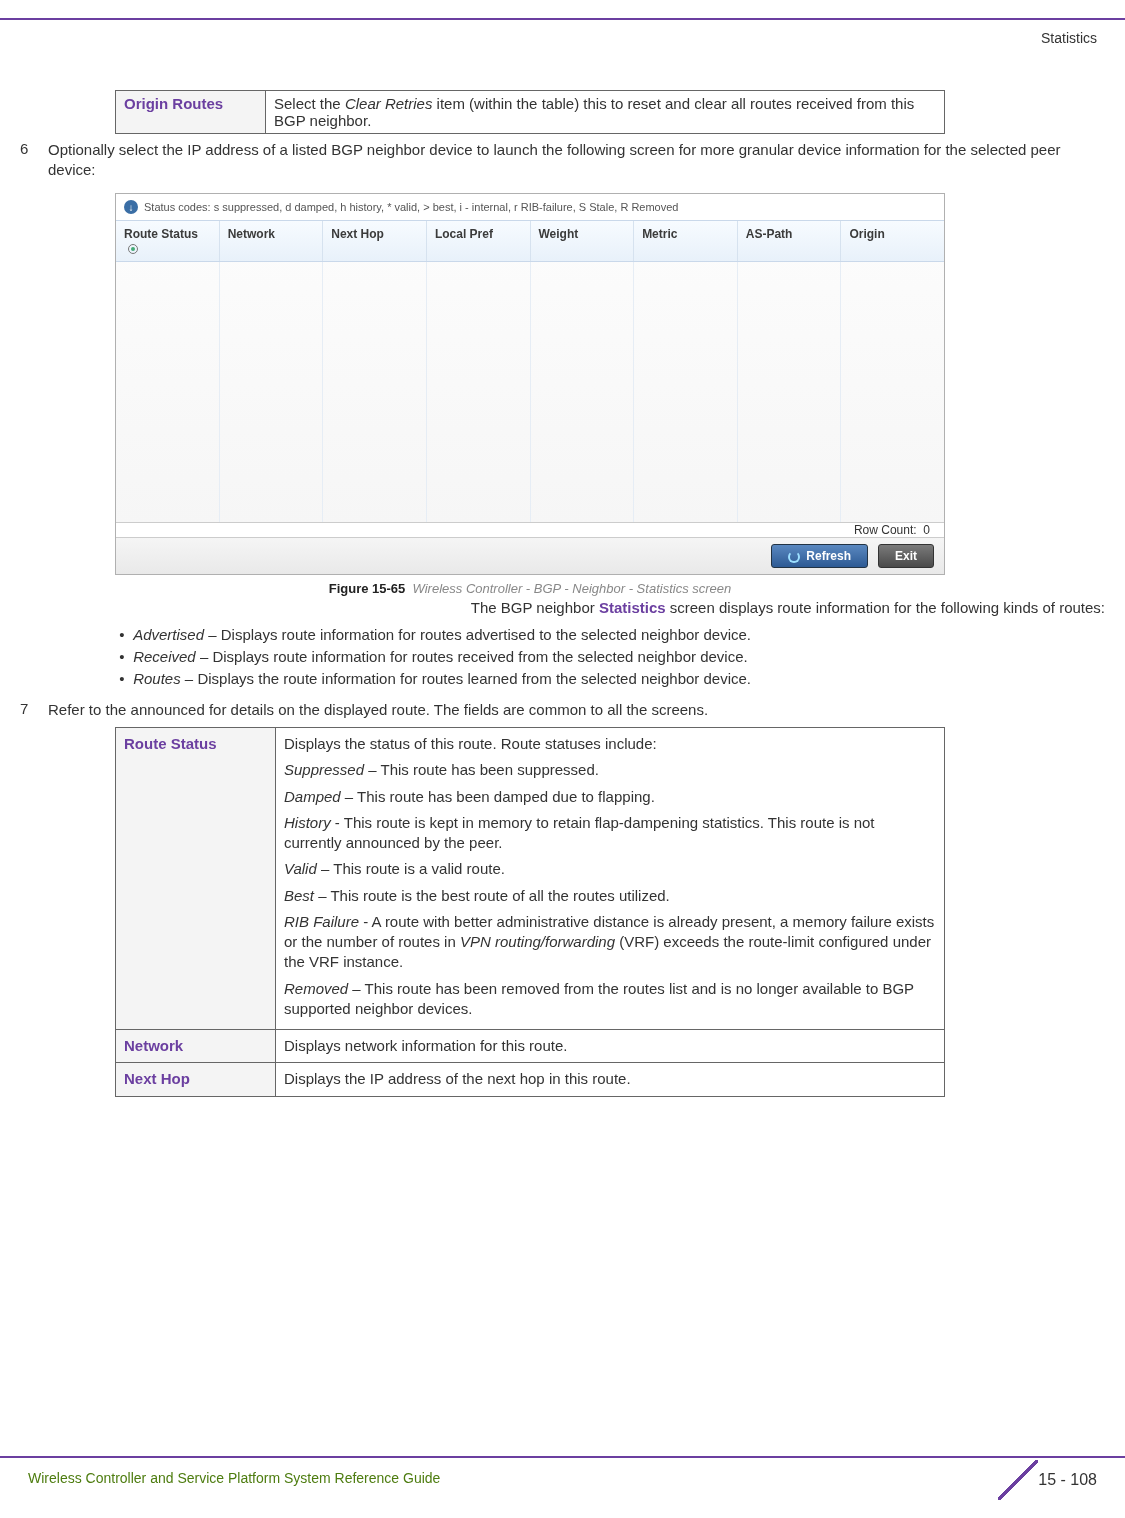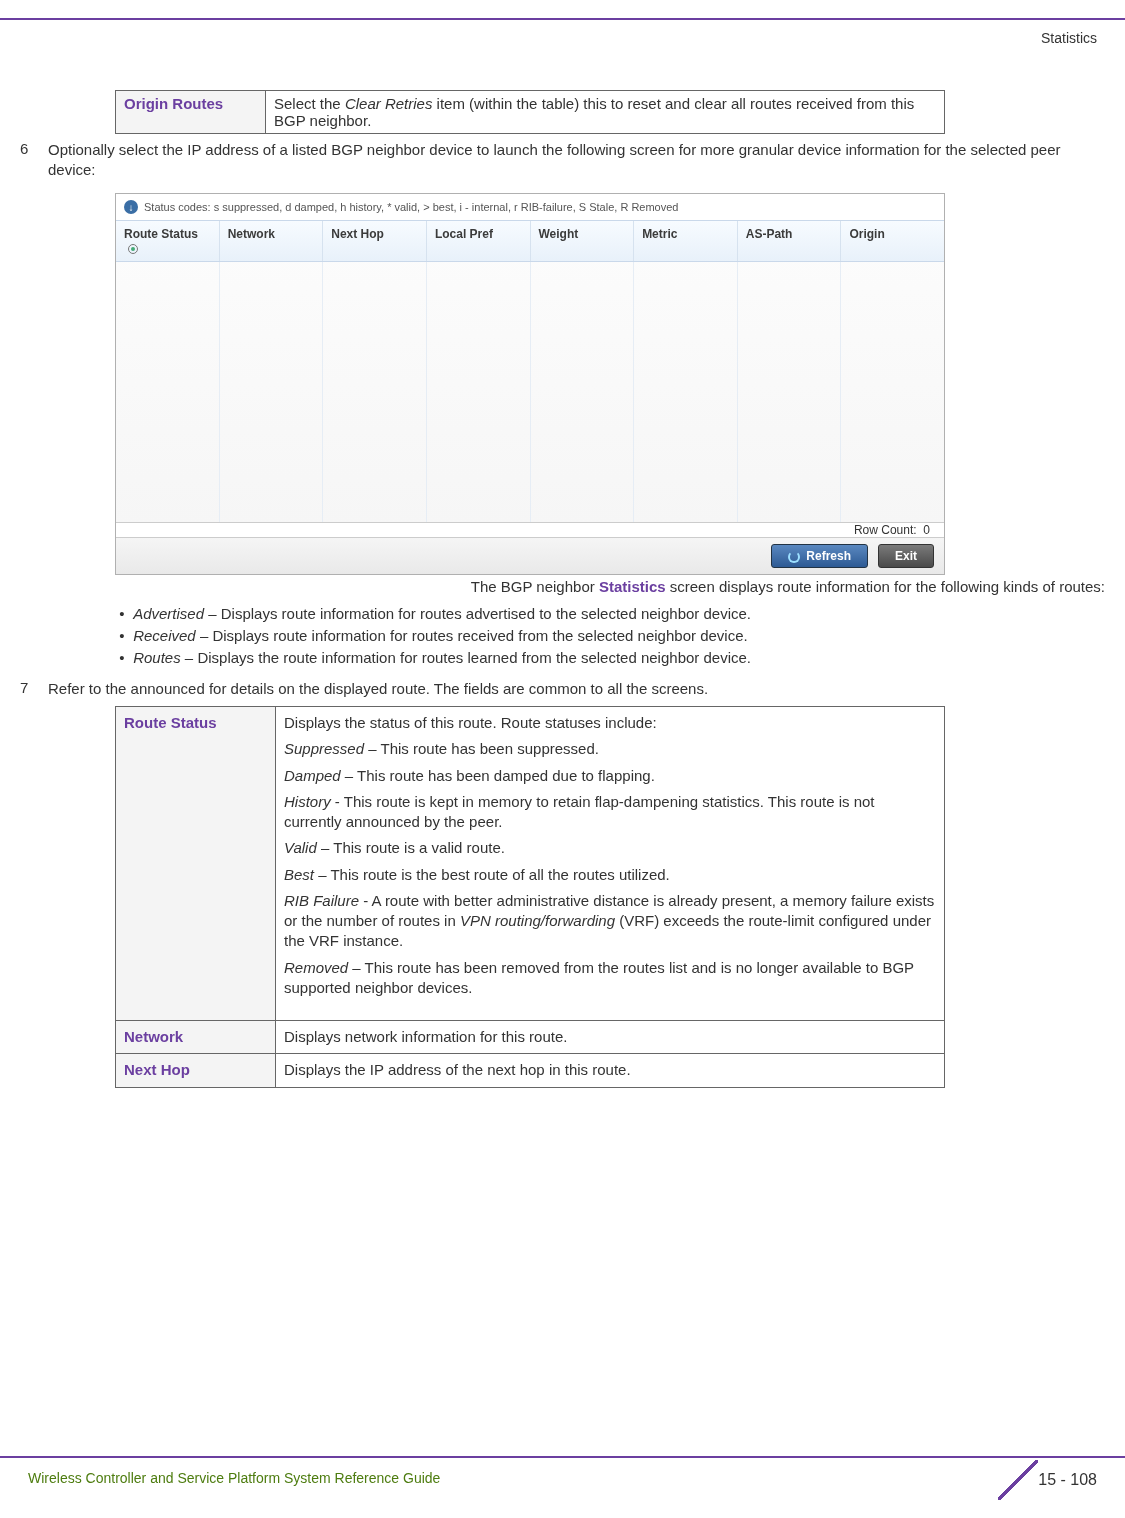--- a/index.html
+++ b/index.html
@@ -52,21 +52,21 @@
   .section-text { margin-left: 95px; margin-top: 2px; font-size:15px; line-height:1.35;text-align:right; }
   .section-text .stat-word { color:#6b3fa0; font-weight:bold; }
   .bullets { margin-left: 95px; margin-top:6px; }
   .bullets div { font-size:15px; line-height:1.45; }
   .bullets .bl { display:inline-block; width:14px; text-align:center; }
   
   .def-table { width: 830px; margin-left: 95px; margin-top: 8px; border:1px solid #666; border-collapse: collapse; }
   .def-table td { border:1px solid #666; padding:6px 8px; vertical-align:top; font-size:15px; line-height:1.35; }
   .def-table td.lbl { width:160px; background:#f4f4f4; color:#6b3fa0; font-weight:bold; }
   .def-table .spaced > div { margin-bottom:6px; }
-  .def-table .spaced > div:last-child { margin-bottom:16px; }
+  .def-table .spaced > div:last-child { margin-bottom:4px; }
   
   .footer-rule { position:absolute; left:0; right:0; bottom:60px; height:2px; background:#6b3fa0; }
   .footer-text { position:absolute; left:28px; bottom:32px; font-size:14px; color:#4d7c0f; }
   .page-num-box { position:absolute; right:28px; bottom:18px; display:flex; align-items:center; gap:0; }
   .slash { width:40px; height:40px; position:relative; }
   .slash::before { content:""; position:absolute; left:0; top:0; width:100%; height:100%; background: linear-gradient(135deg, transparent 0 47%, #6b3fa0 47% 53%, transparent 53% 100%); }
   .page-num { font-size:16px; color:#333; }
 </style>
 </head>
 <body>
@@ -127,20 +127,24 @@
       <div class="btn">
         <span class="refresh-icon"></span>
         <span>Refresh</span>
       </div>
       <div class="btn btn-exit">
         <span>Exit</span>
       </div>
     </div>
   </div>
 
+  <div class="figure-caption" style="width:830px; margin-left:95px;">
+    <b>Figure 15-65</b>&nbsp;
+    <i>Wireless Controller - BGP - Neighbor - Statistics screen</i>
+  </div>
 
   <div class="section-text">
     <span>The BGP neighbor </span><span class="stat-word">Statistics</span><span> screen displays route information for the following kinds of routes:</span>
   </div>
 
   <div class="bullets">
     <div><span class="bl">•</span>&nbsp;<em>Advertised</em><span> – Displays route information for routes advertised to the selected neighbor device.</span></div>
     <div><span class="bl">•</span>&nbsp;<em>Received</em><span> – Displays route information for routes received from the selected neighbor device.</span></div>
     <div><span class="bl">•</span>&nbsp;<em>Routes</em><span> – Displays the route information for routes learned from the selected neighbor device.</span></div>
   </div>

